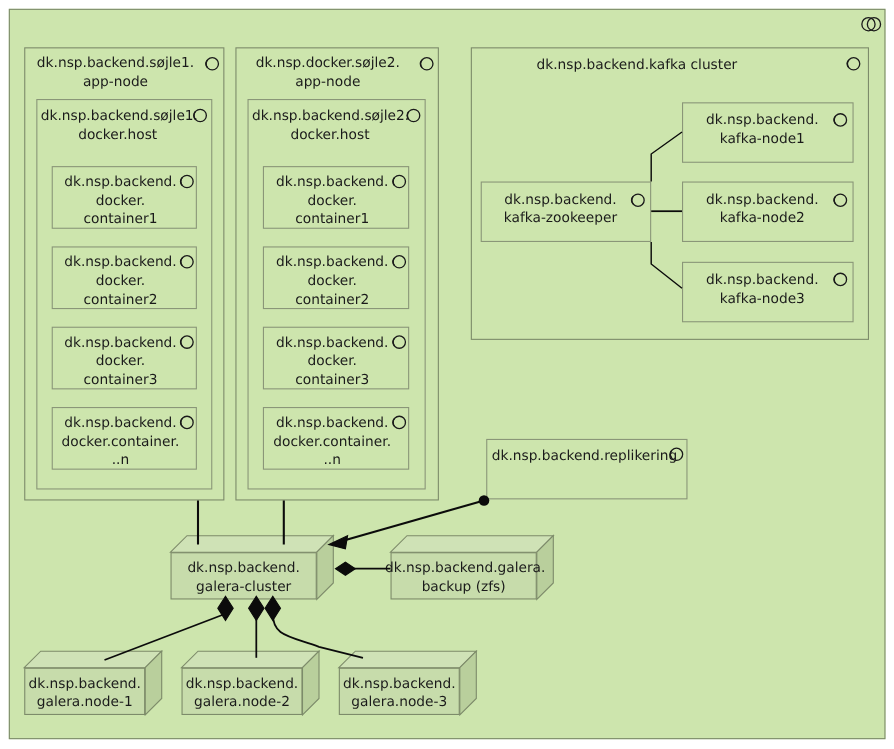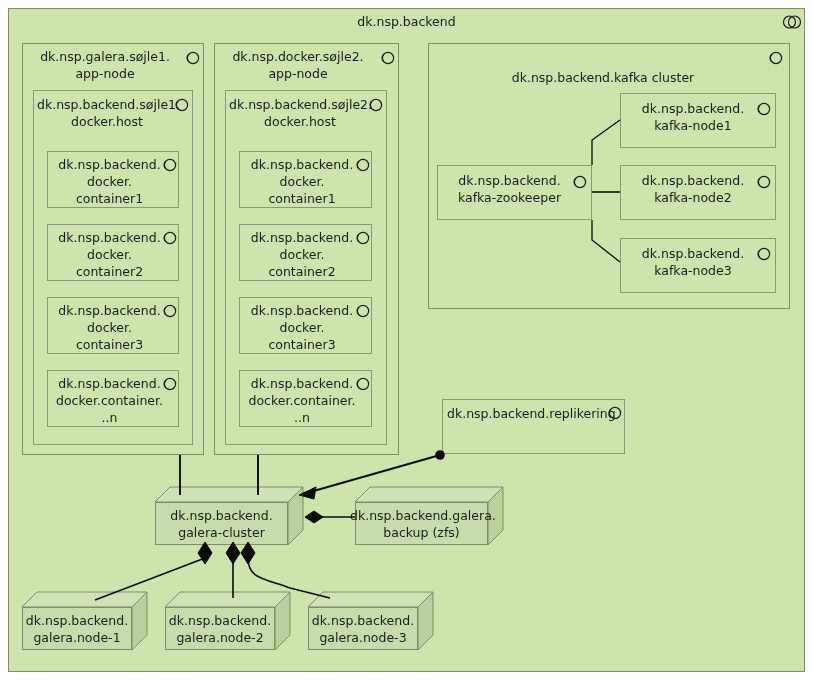--- a/index.html
+++ b/index.html
@@ -57,31 +57,30 @@
   #links{position:absolute;left:0;top:0;width:813px;height:681px;overflow:visible;pointer-events:none;}
   #links line,#links path,#links polyline{stroke:#0b0b0b;fill:none;}
 </style>
 </head>
 <body>
 
 <div id="canvas">
 
   <div class="pkg" style="left:8px;top:8px;width:797px;height:664px;">
   </div>
-  <div class="pkg-title" style="left:8px;top:13px;width:797px;">dk.nsp.backend</div>
 
   <span class="dbl-icon" style="left:782px;top:14px;">
     <svg width="20" height="16" viewBox="0 0 20 16">
       <circle cx="7.5" cy="8" r="6" fill="none" stroke="#1a1a1a" stroke-width="1.2"></circle>
       <circle cx="12.5" cy="8" r="6" fill="none" stroke="#1a1a1a" stroke-width="1.2"></circle>
     </svg>
   </span>
 
   <div class="pkg" style="left:22px;top:43px;width:182px;height:412px;"></div>
-  <div class="pkg-title" style="left:30px;top:48px;width:150px;">dk.nsp.galera.søjle1.
+  <div class="pkg-title" style="left:30px;top:48px;width:150px;">dk.nsp.backend.søjle1.
 app-node</div>
   <span class="comp-icon" style="left:186px;top:51px;">
     <svg width="14" height="14" viewBox="0 0 14 14">
         <circle cx="7" cy="7" r="5.6" fill="none" stroke="#1a1a1a" stroke-width="1.2"></circle>
         <path d="M2.6 3.4 A5.6 5.6 0 0 0 2.6 10.6" fill="none" stroke="#1a1a1a" stroke-width="1.2"></path>
       </svg>
   </span>
 
   <div class="pkg inner" style="left:33px;top:90px;width:160px;height:355px;"></div>
   <div class="pkg-title" style="left:37px;top:96px;width:140px;">dk.nsp.backend.søjle1.
@@ -195,21 +194,21 @@
 docker.container.
 ..n</div>
   <span class="comp-icon" style="left:356px;top:377px;">
     <svg width="14" height="14" viewBox="0 0 14 14">
         <circle cx="7" cy="7" r="5.6" fill="none" stroke="#1a1a1a" stroke-width="1.2"></circle>
         <path d="M2.6 3.4 A5.6 5.6 0 0 0 2.6 10.6" fill="none" stroke="#1a1a1a" stroke-width="1.2"></path>
       </svg>
   </span>
 
   <div class="pkg" style="left:428px;top:43px;width:362px;height:266px;"></div>
-  <div class="pkg-title" style="left:428px;top:50px;width:350px;margin-top:19px;">dk.nsp.backend.kafka cluster</div>
+  <div class="pkg-title" style="left:404px;top:50px;width:350px;">dk.nsp.backend.kafka cluster</div>
   <span class="comp-icon" style="left:769px;top:51px;">
     <svg width="14" height="14" viewBox="0 0 14 14">
         <circle cx="7" cy="7" r="5.6" fill="none" stroke="#1a1a1a" stroke-width="1.2"></circle>
         <path d="M2.6 3.4 A5.6 5.6 0 0 0 2.6 10.6" fill="none" stroke="#1a1a1a" stroke-width="1.2"></path>
       </svg>
   </span>
 
   <div class="pkg inner" style="left:437px;top:165px;width:155px;height:55px;"></div>
   <div class="pkg-title" style="left:437px;top:172px;width:145px;">dk.nsp.backend.
 kafka-zookeeper</div>

